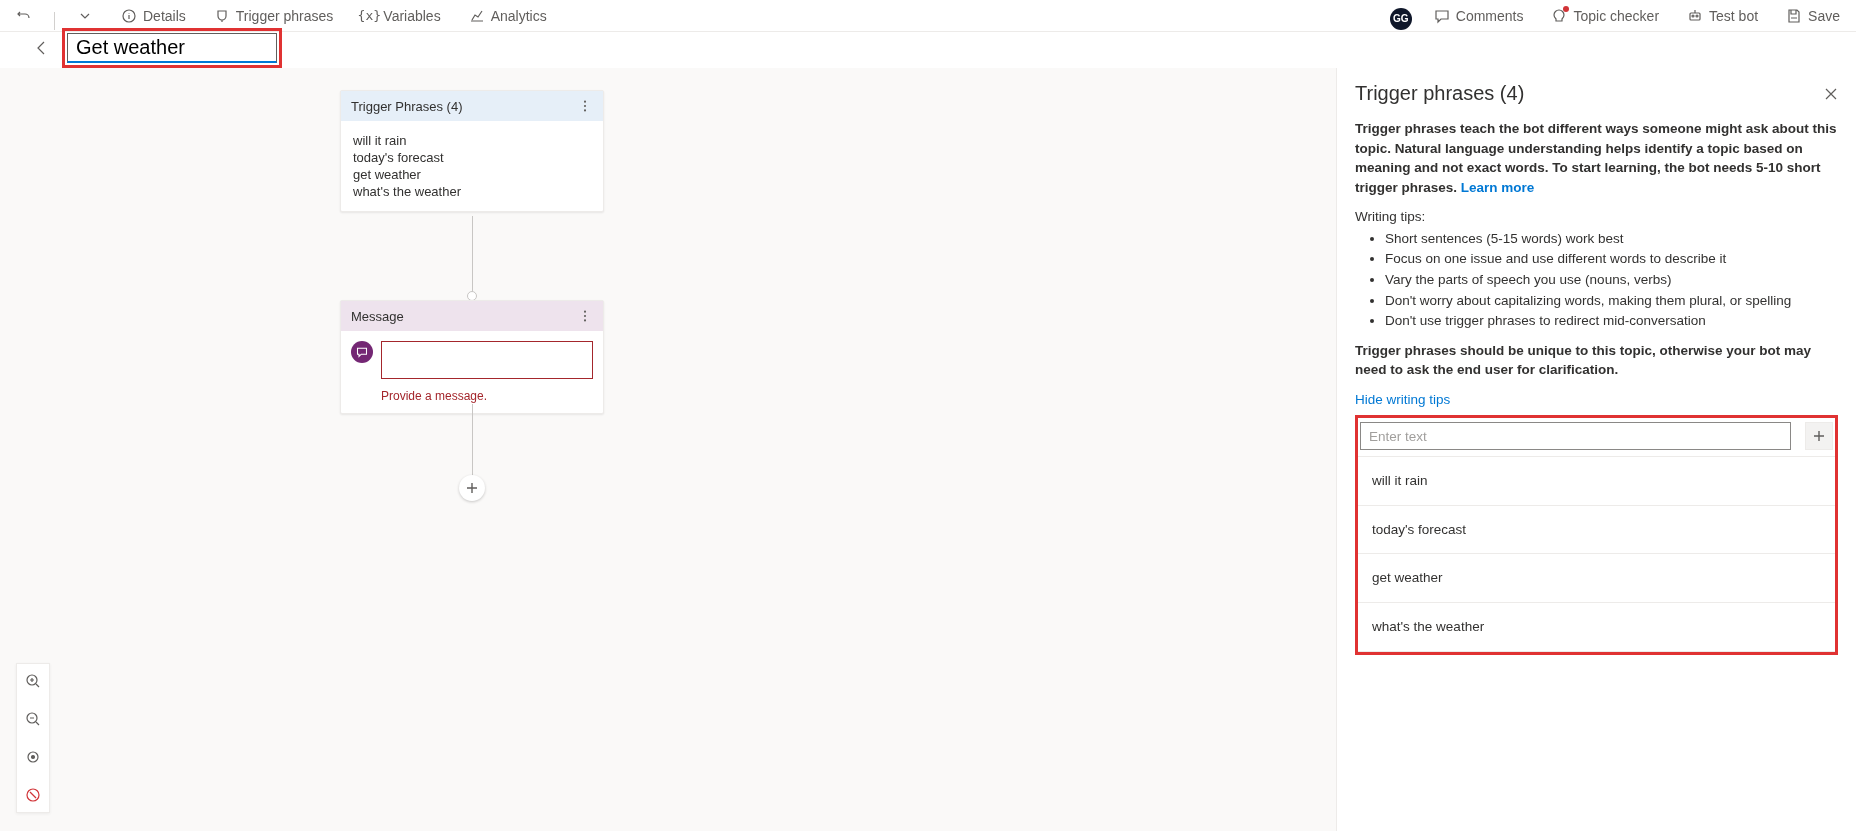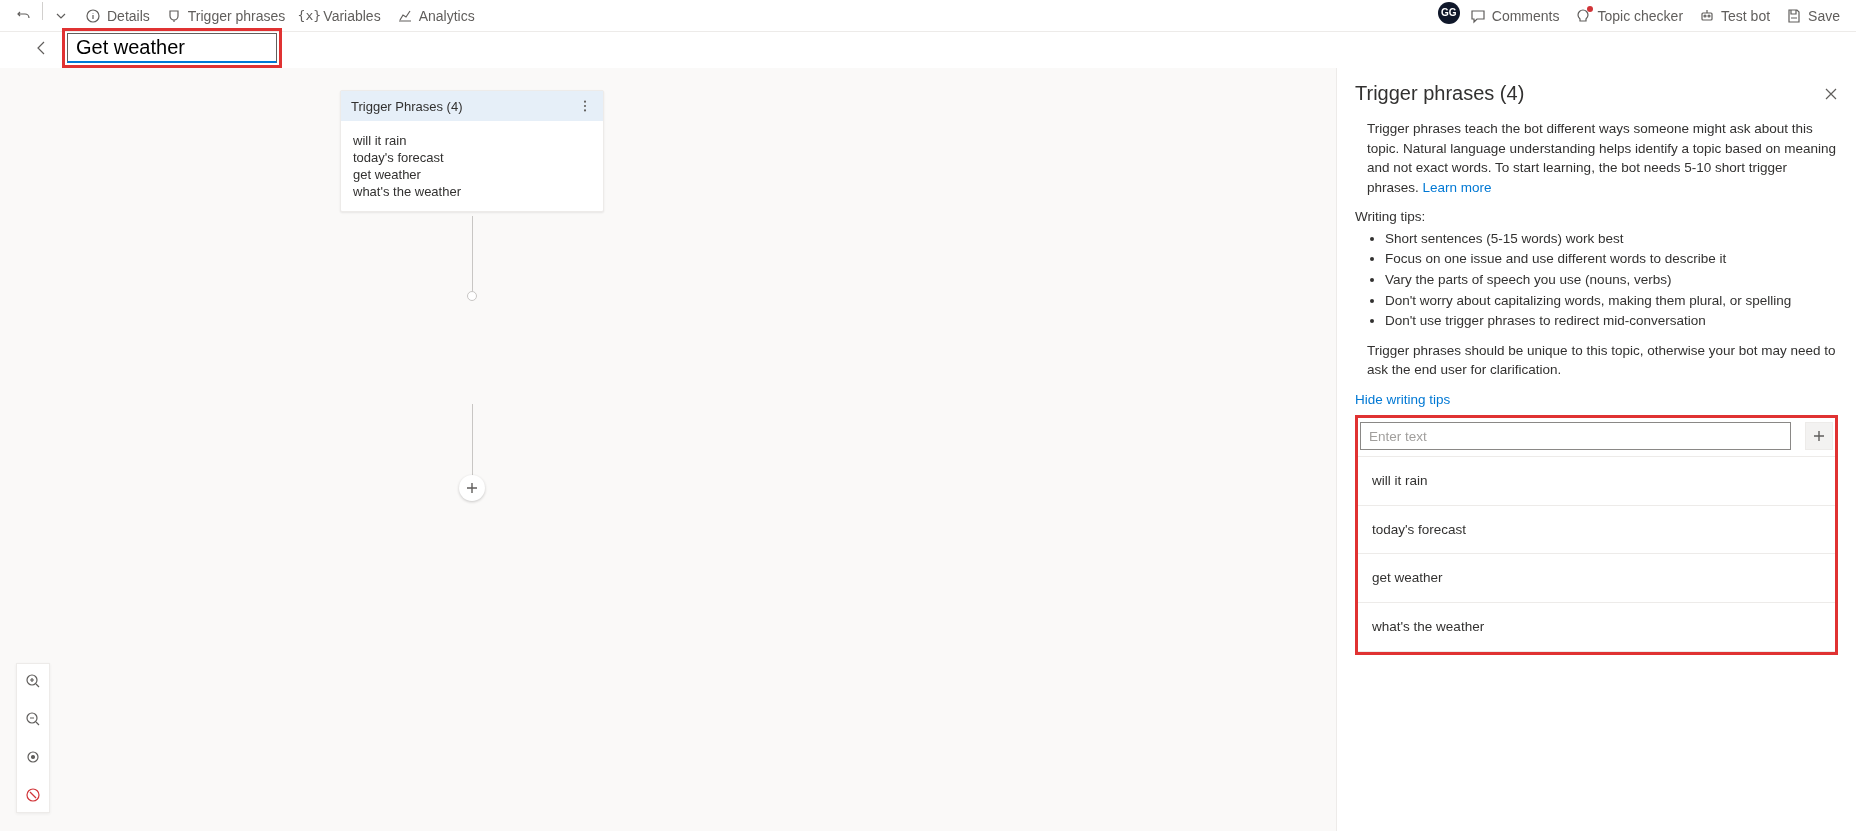--- a/index.html
+++ b/index.html
@@ -1,21 +1,21 @@
 <!DOCTYPE html>
 <html><head>
 <meta charset="utf-8">
 <style>
   * { box-sizing: border-box; }
   html, body { margin: 0; padding: 0; width: 100%; height: 100%; font-family: "Segoe UI", Arial, sans-serif; font-size: 14px; color: #323130; background: #fff; }
   body { display: flex; flex-direction: column; min-height: 831px; }
 
   
   .toolbar { height: 32px; border-bottom: 1px solid #edebe9; display: flex; align-items: center; padding: 0 10px; gap: 6px; }
-  .toolbar .group { display: flex; align-items: flex-start; gap: 4px; }
+  .toolbar .group { display: flex; align-items: flex-end; gap: 16px; }
   .toolbar .spacer { flex: 1; }
   .tb-btn { display: inline-flex; align-items: center; gap: 6px; padding: 0 6px; height: 28px; cursor: pointer; color: #605e5c; }
   .tb-icon { width: 16px; height: 16px; display: inline-flex; align-items: center; justify-content: center; }
   .divider { width: 1px; height: 18px; background: #d2d0ce; }
   .avatar { width: 22px; height: 22px; border-radius: 50%; background: #0f172a; color: #fff; font-size: 10px; font-weight: 600; display: inline-flex; align-items: center; justify-content: center; }
   .badge-dot { position: relative; }
   .badge-dot::after { content: ""; position: absolute; top: -2px; right: -2px; width: 6px; height: 6px; border-radius: 50%; background: #d13438; }
 
   
   .title-row { height: 36px; display: flex; align-items: center; padding: 4px 8px 8px 8px; }
@@ -49,21 +49,21 @@
   .edge { position: absolute; width: 1px; background: #c8c6c4; left: 50%; }
   .edge-circle { position: absolute; width: 10px; height: 10px; border: 1px solid #c8c6c4; background: #fff; border-radius: 50%; transform: translate(-50%, -50%); }
   .add-circle { position: absolute; width: 26px; height: 26px; border-radius: 50%; background: #fff; box-shadow: 0 1px 3px rgba(0,0,0,.2); display: inline-flex; align-items: center; justify-content: center; color: #605e5c; transform: translate(-50%, -50%); cursor: pointer; }
 
   
   .panel { width: 520px; background: #fff; border-left: 1px solid #edebe9; display: flex; flex-direction: column; overflow-y: auto; }
   .panel-head { display: flex; align-items: center; justify-content: space-between; padding: 14px 18px 8px 18px; }
   .panel-title { font-size: 20px; font-weight: 400; }
   .close-btn { cursor: pointer; color: #605e5c; }
   .panel-body { padding: 0 18px 18px 18px; font-size: 13.5px; line-height: 1.45; }
-  .panel-body p { margin: 6px 0 10px 12px; }
+  .panel-body p { margin: 6px 0 10px 0; font-weight: bold; }
   .panel-body a { color: #0078d4; text-decoration: none; }
   .tips-title { margin-top: 8px; }
   .tips { margin: 2px 0 10px 0; padding-left: 30px; }
   .tips li { margin: 1px 0; }
 
   .add-box { border: 3px solid #e03232; margin-top: 6px; padding: 4px 0 0 0; }
   .add-label { font-size: 13.5px; padding: 2px 2px 4px 2px; }
   .add-row { display: flex; gap: 14px; padding: 0 2px 6px 2px; align-items: flex-start; }
   .add-input { flex: 1; border: 1px solid #8a8886; padding: 4px 8px; font-size: 13.5px; height: 28px; }
   .add-input::placeholder { color: #a19f9d; }
@@ -196,20 +196,41 @@
           <div class="phrase">will it rain</div>
           <div class="phrase">today's forecast</div>
           <div class="phrase">get weather</div>
           <div class="phrase">what's the weather</div>
         </div>
       </div>
 
       <div class="edge" style="left:472px; top:148px; height:82px;"></div>
       <div class="edge-circle" style="left:472px; top:228px;"></div>
 
+      <div class="node" style="left:340px; top:232px;">
+        <div class="node-header message">
+          <span>Message</span>
+          <span class="more-icon">
+            <svg width="12" height="14" viewBox="0 0 4 16" fill="#605e5c">
+                <circle cx="2" cy="3" r="1.2"></circle>
+                <circle cx="2" cy="8" r="1.2"></circle>
+                <circle cx="2" cy="13" r="1.2"></circle>
+              </svg>
+          </span>
+        </div>
+        <div class="message-row">
+          <span class="msg-avatar">
+            <svg width="12" height="12" viewBox="0 0 16 16" fill="none" stroke="#fff" stroke-width="1.4">
+                <path d="M2 3h12v8H7l-3 3v-3H2z"></path>
+              </svg>
+          </span>
+          <div class="msg-input"></div>
+        </div>
+        <div class="msg-err">Provide a message.</div>
+      </div>
 
       <div class="edge" style="left:472px; top:336px; height:82px;"></div>
       <div class="add-circle" style="left:472px; top:420px;">
         <svg width="12" height="12" viewBox="0 0 12 12" stroke="#605e5c" stroke-width="1.4">
             <path d="M6 1v10M1 6h10"></path>
           </svg>
       </div>
 
     </div>
 

